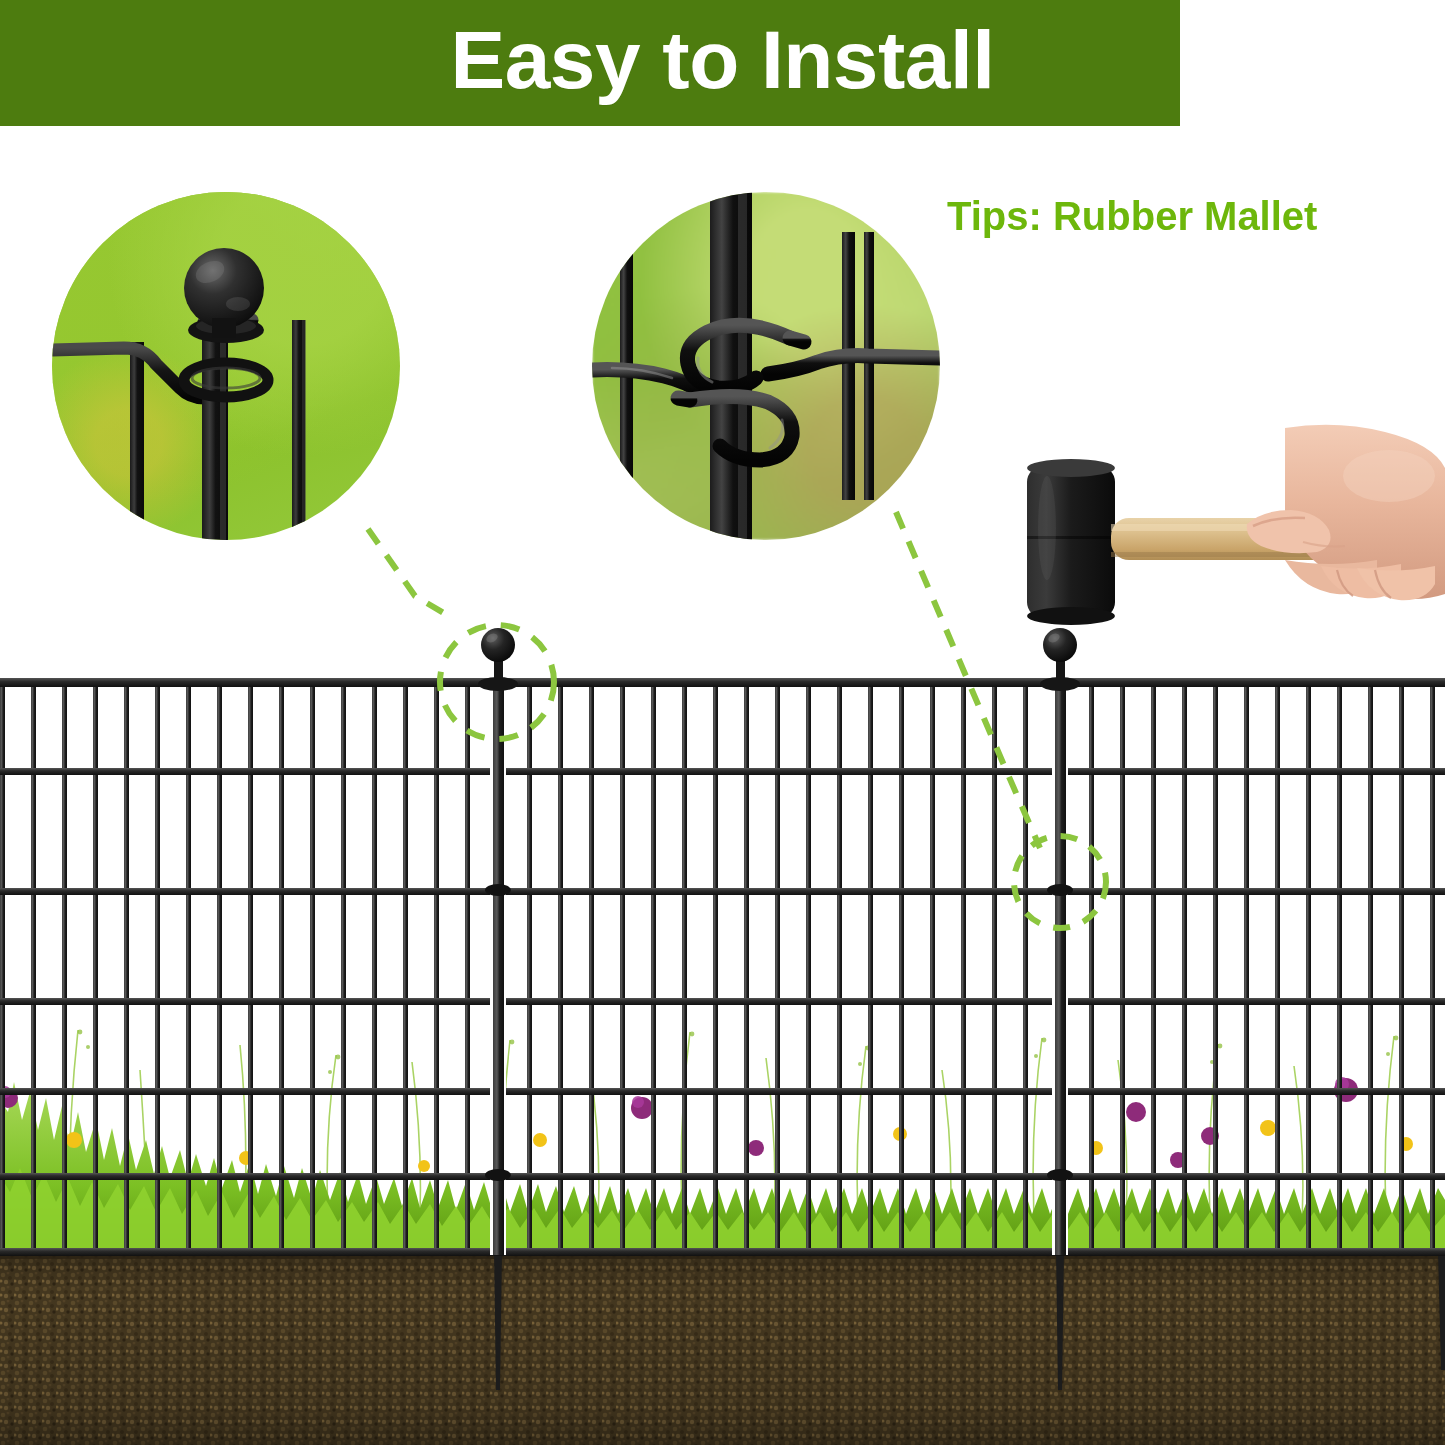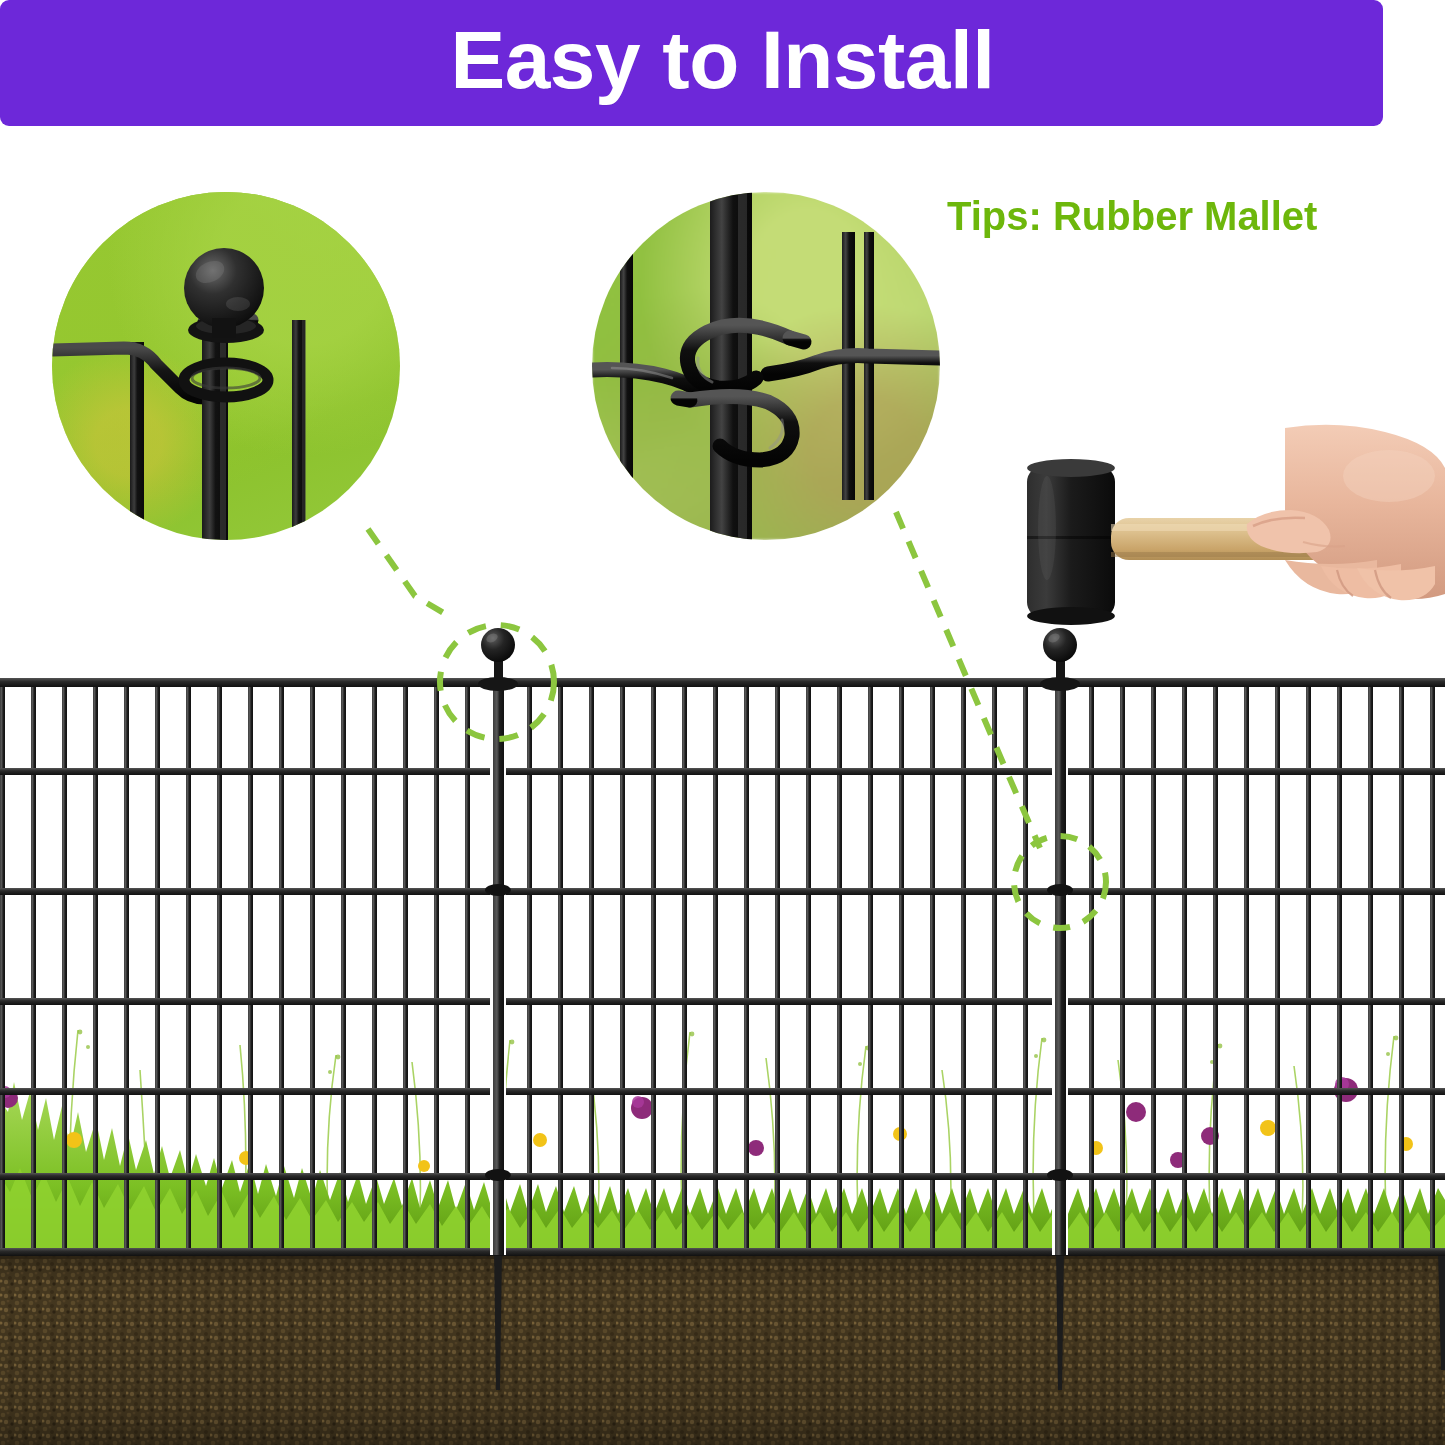--- a/index.html
+++ b/index.html
@@ -10,24 +10,23 @@
   }
   #stage{
     position:relative;
     width:1445px;height:1445px;
     overflow:hidden;
     background:#ffffff;
   }
 
   
   #banner{
-    position:absolute;left:0;top:0;width:1383px;height:126px;
-    background:#6d28d9;
+    position:absolute;left:0;top:0;width:1180px;height:126px;
+    background:#4d7c0f;
     overflow:hidden;
-    border-radius:9px;
   }
   #banner-title{
     position:absolute;left:0;top:0;width:1445px;height:126px;
     display:flex;align-items:center;justify-content:center;
     color:#FFFFFF;
     font-size:82px;
     font-weight:bold;
     letter-spacing:-0.5px;
     line-height:1;
     padding-bottom:6px;

